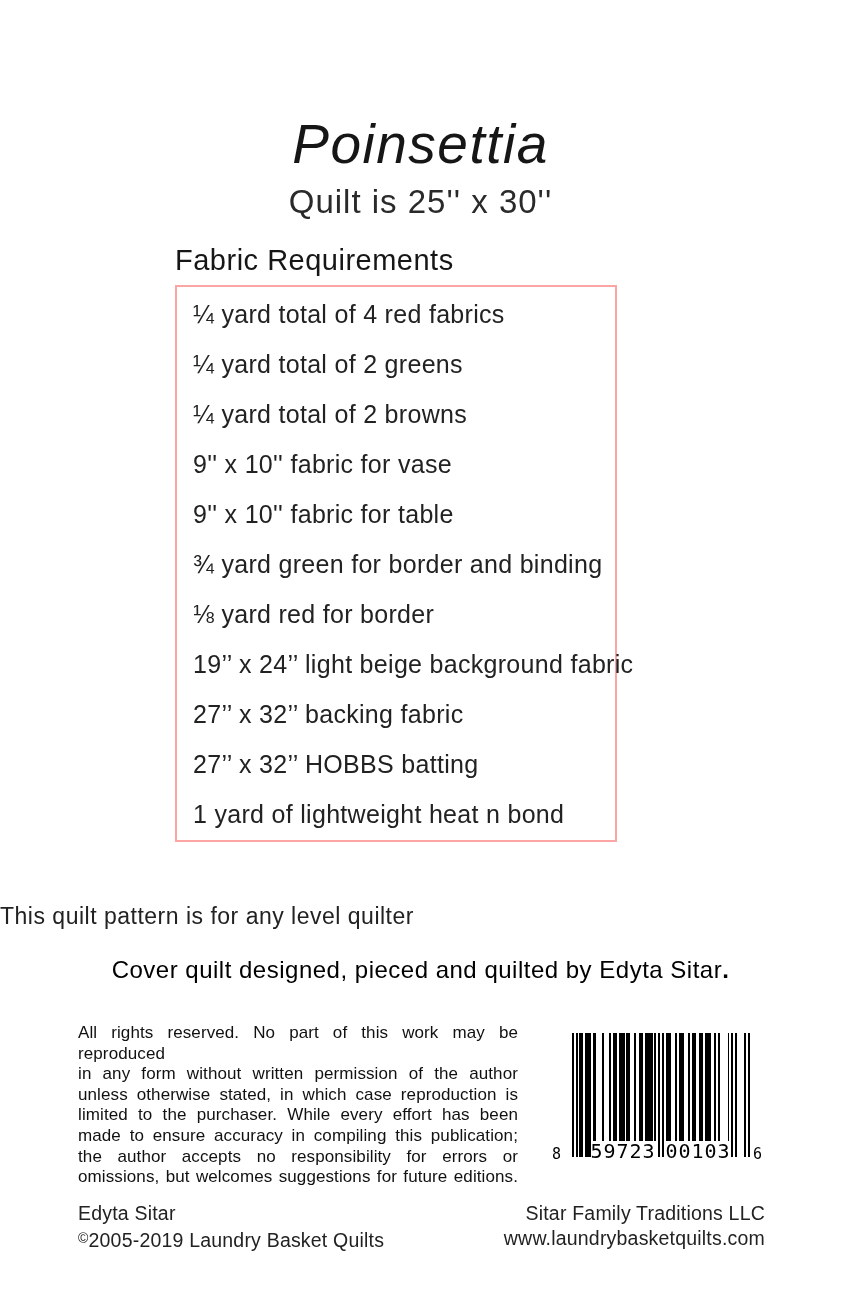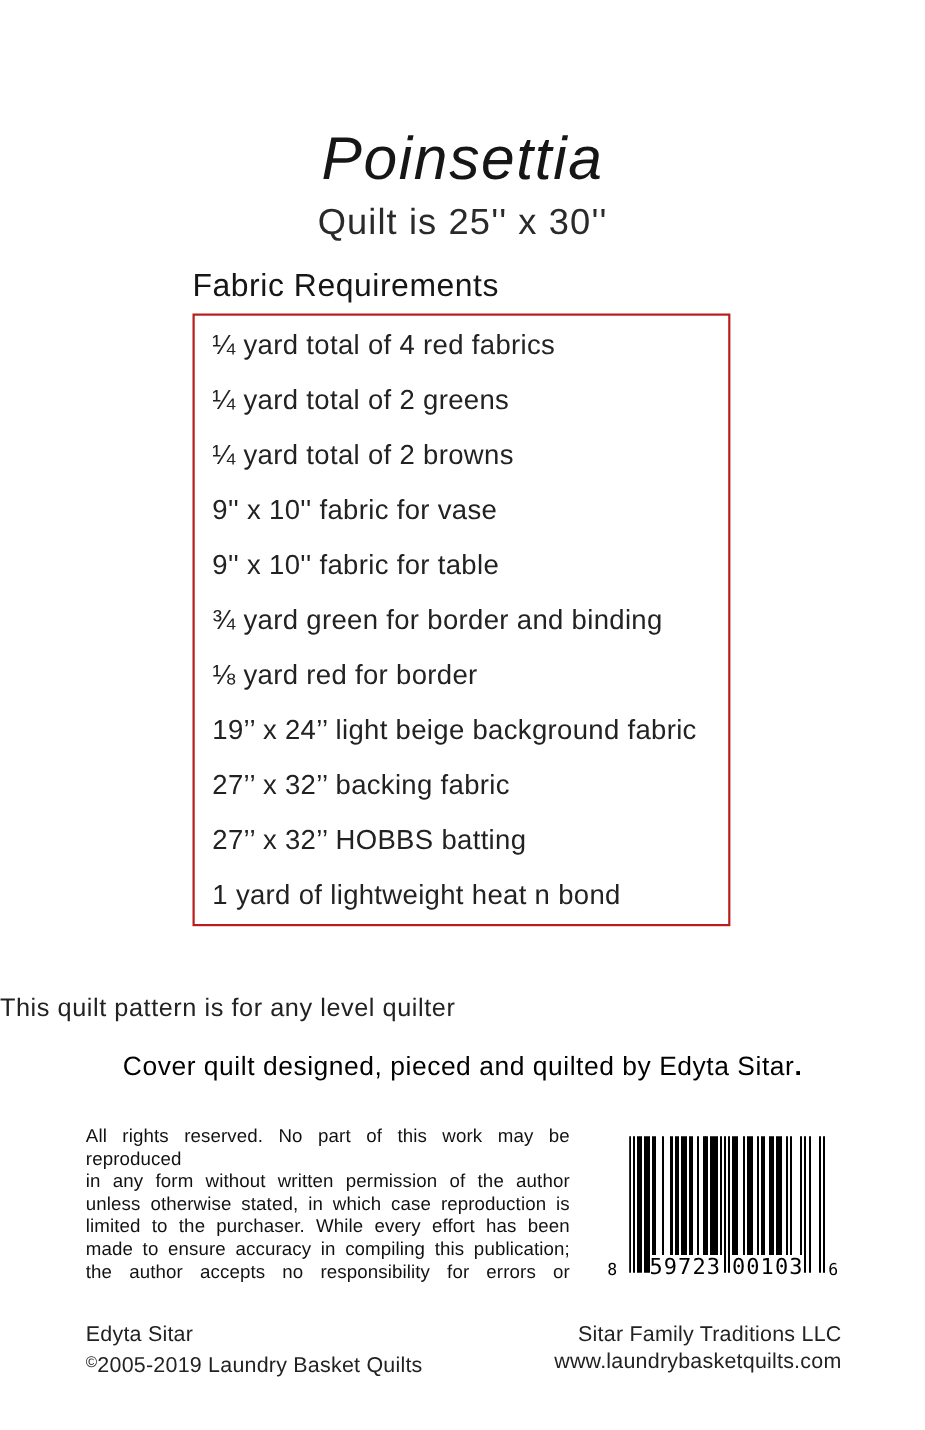--- a/index.html
+++ b/index.html
@@ -24,22 +24,22 @@
     font-size: 33px; font-weight: 300; letter-spacing: 1px;
     margin: 0; color: #2a2a2a;
   }
   .req-heading {
     position: absolute; top: 244px; left: 175px;
     font-size: 29px; font-weight: 400; letter-spacing: 0.5px;
     margin: 0; color: #161616;
   }
   .req-box {
     position: absolute; top: 285px; left: 175px;
-    width: 489px; height: 557px;
-    border: 2px solid #b91c1c;
+    width: 442px; height: 557px;
+    border: 2px solid #fca5a5;
     box-sizing: border-box;
   }
   .req-list {
     list-style: none; margin: 0; padding: 2px 8px 0 16px;
   }
   .req-list li {
     height: 50px; display: flex; align-items: center;
     font-size: 25px; font-weight: 300; letter-spacing: 0.3px;
     color: #222; white-space: nowrap;
   }
@@ -114,20 +114,21 @@
 
   <p class="credit-line"><span>Cover quilt designed, pieced and quilted by Edyta Sitar</span><span class="bold-period">.</span></p>
 
   <div class="legal">
       <div>All rights reserved. No part of this work may be reproduced</div>
       <div>in any form without written permission of the author</div>
       <div>unless otherwise stated, in which case reproduction is</div>
       <div>limited to the purchaser. While every effort has been</div>
       <div>made to ensure accuracy in compiling this publication;</div>
       <div>the author accepts no responsibility for errors or</div>
+      <div>omissions, but welcomes suggestions for future editions.</div>
     </div>
 
   <div class="barcode">
     <svg id="barcode-svg" width="178" height="124" shape-rendering="crispEdges">
         <rect x="0.00" y="0" width="1.92" height="124" fill="#000000"></rect>
         <rect x="3.75" y="0" width="1.92" height="124" fill="#000000"></rect>
         <rect x="7.49" y="0" width="1.92" height="124" fill="#000000"></rect>
         <rect x="9.37" y="0" width="1.92" height="124" fill="#000000"></rect>
         <rect x="13.12" y="0" width="1.92" height="124" fill="#000000"></rect>
         <rect x="14.99" y="0" width="1.92" height="124" fill="#000000"></rect>

